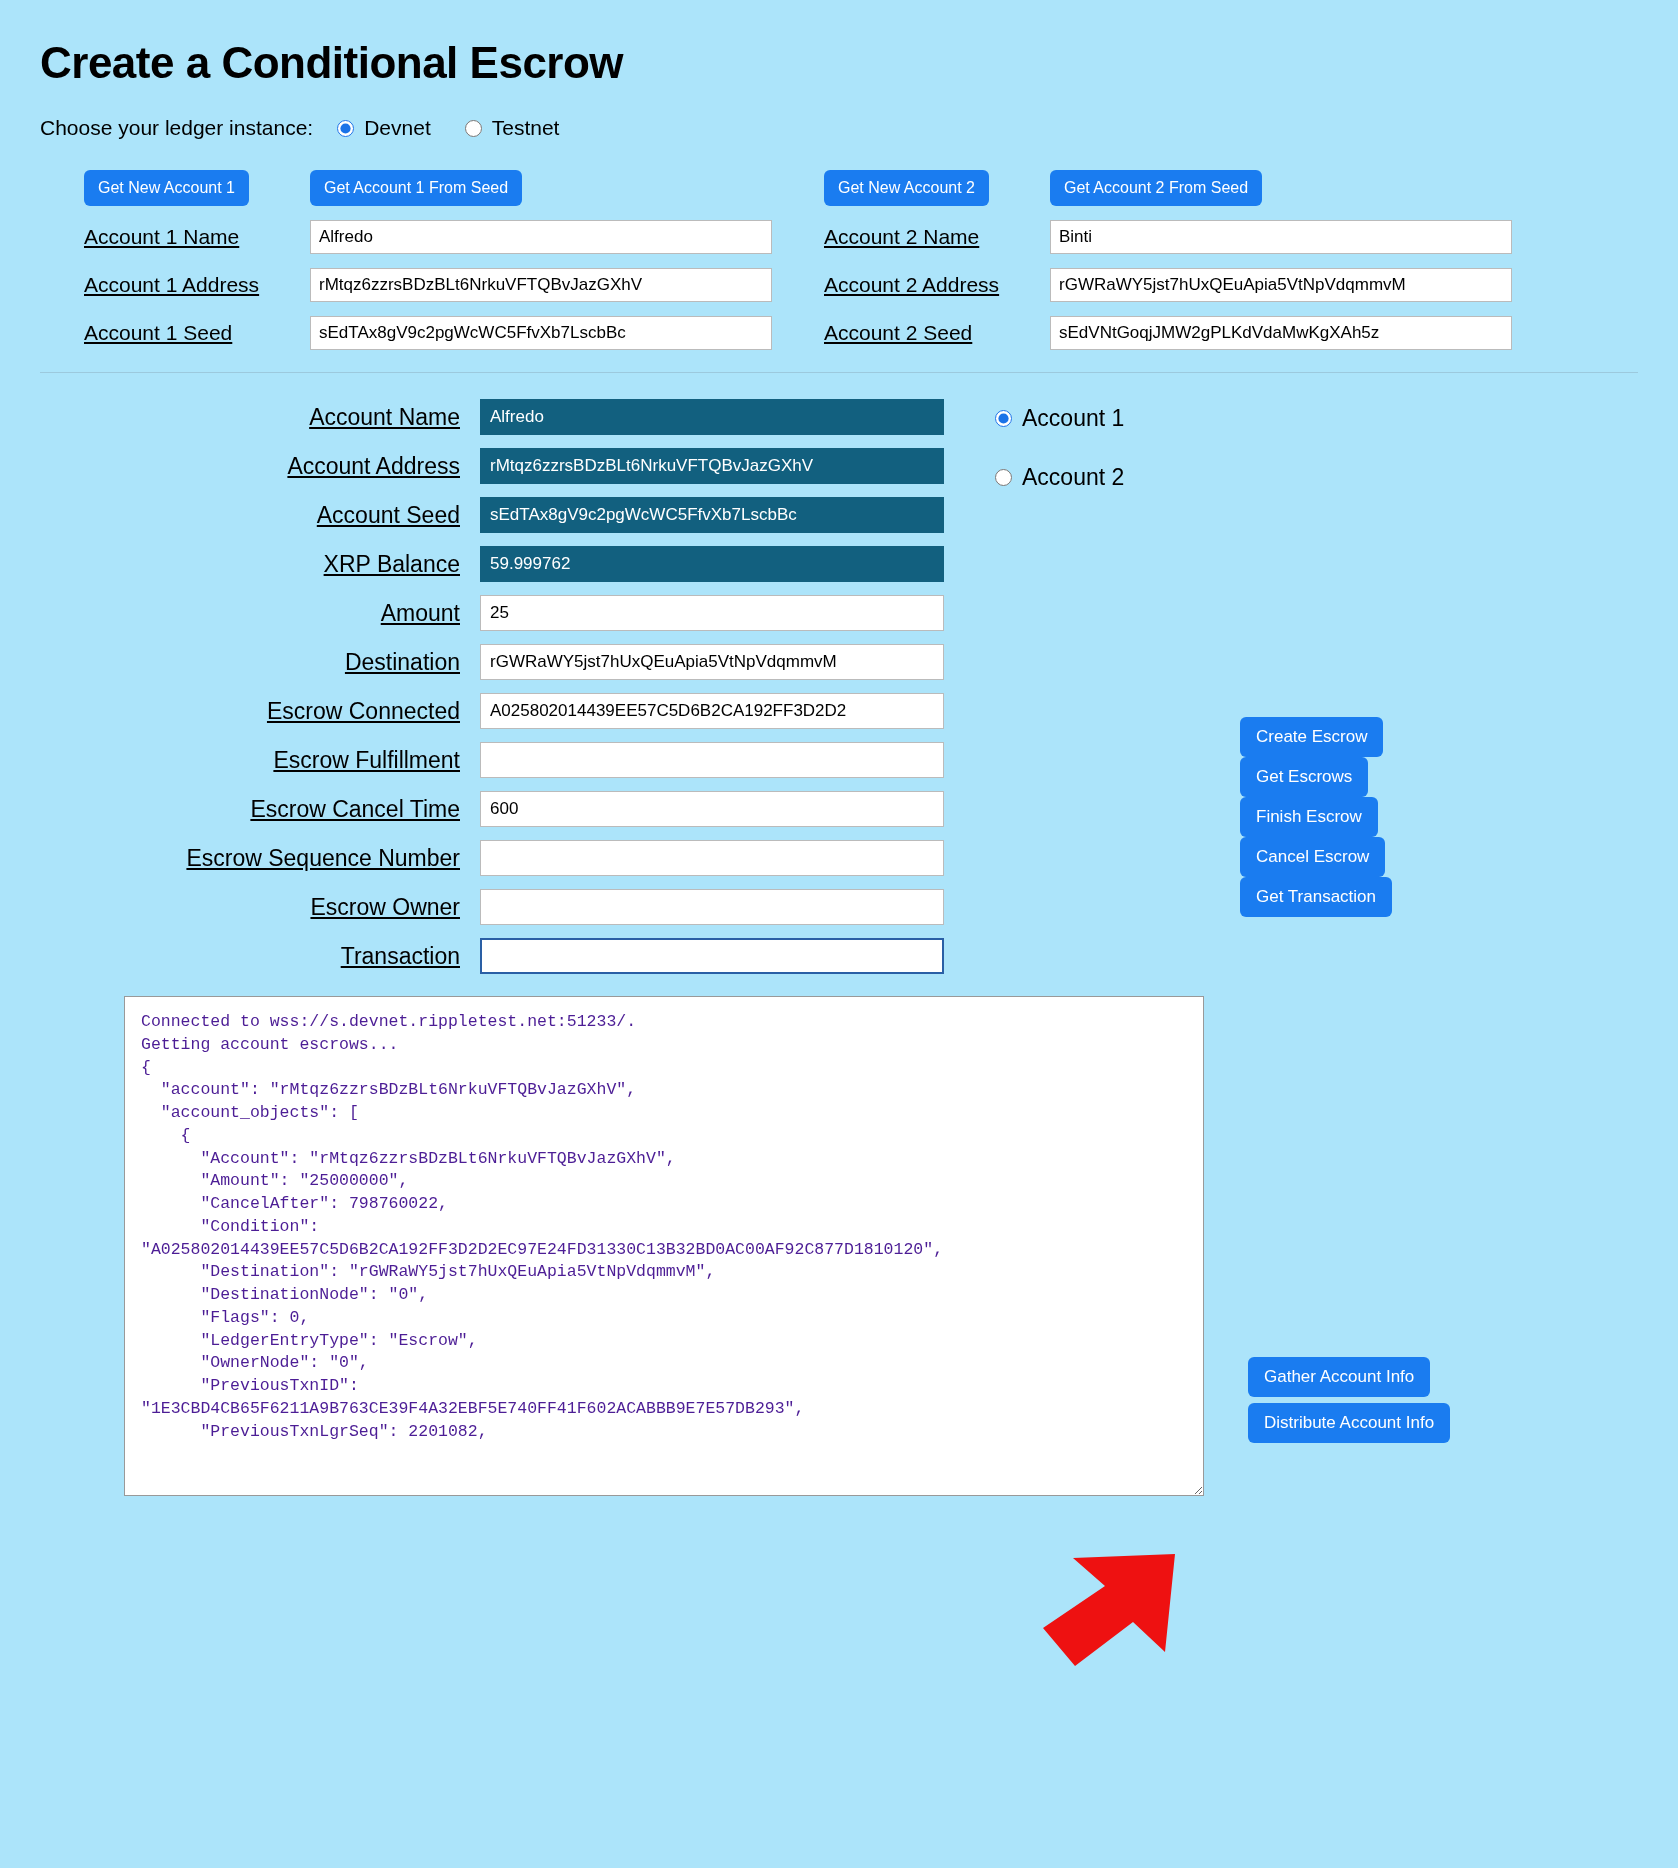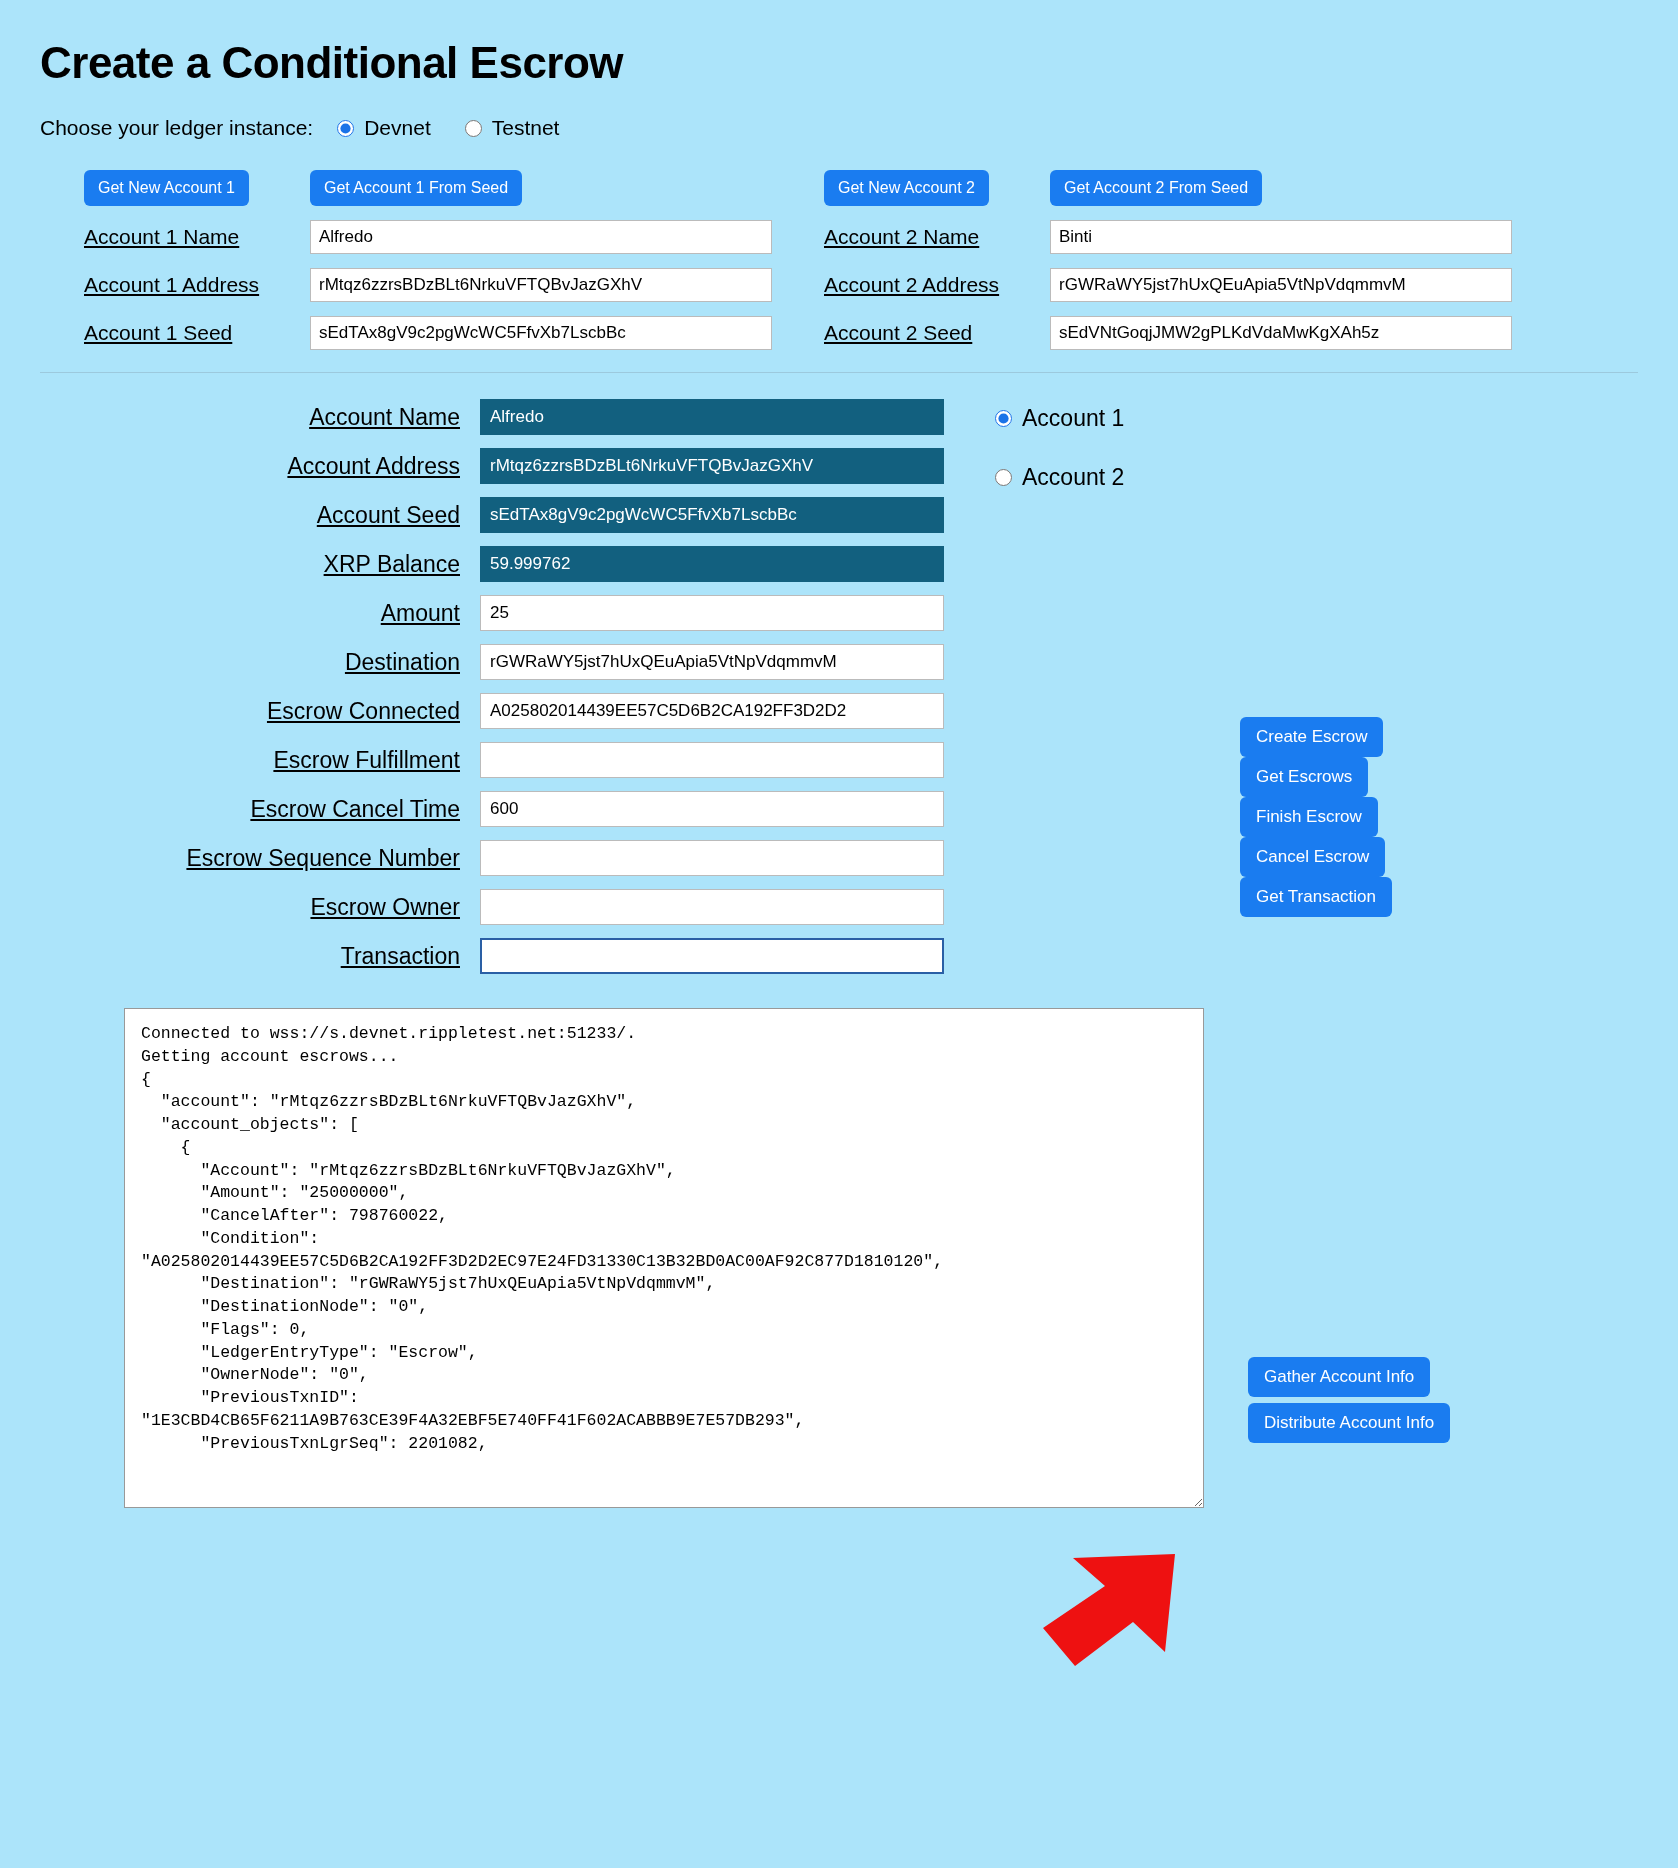--- a/index.html
+++ b/index.html
@@ -162,24 +162,23 @@
     width: 1080px;
     height: 500px;
     box-sizing: border-box;
     background: #fff;
     border: 1px solid #999;
     font-family: "Liberation Mono", monospace;
     font-size: 16.5px;
     line-height: 1.38;
     padding: 14px 16px;
     resize: both;
-    color: #000000;
+    color: #4c1d95;
     white-space: pre;
     overflow: hidden;
-    margin-top: 12px;
   }
   .arrow {
     position: absolute;
     left: 965px;
     top: 1544px;
     pointer-events: none;
   }
 </style>
 </head>
 <body>

